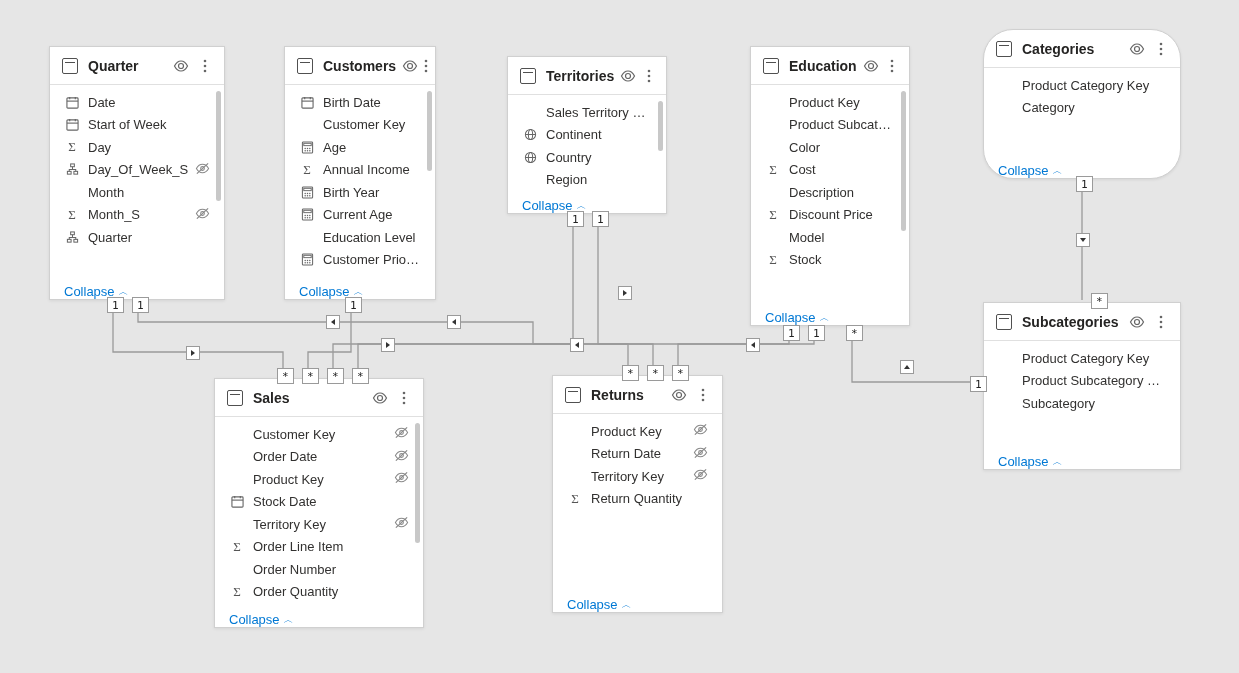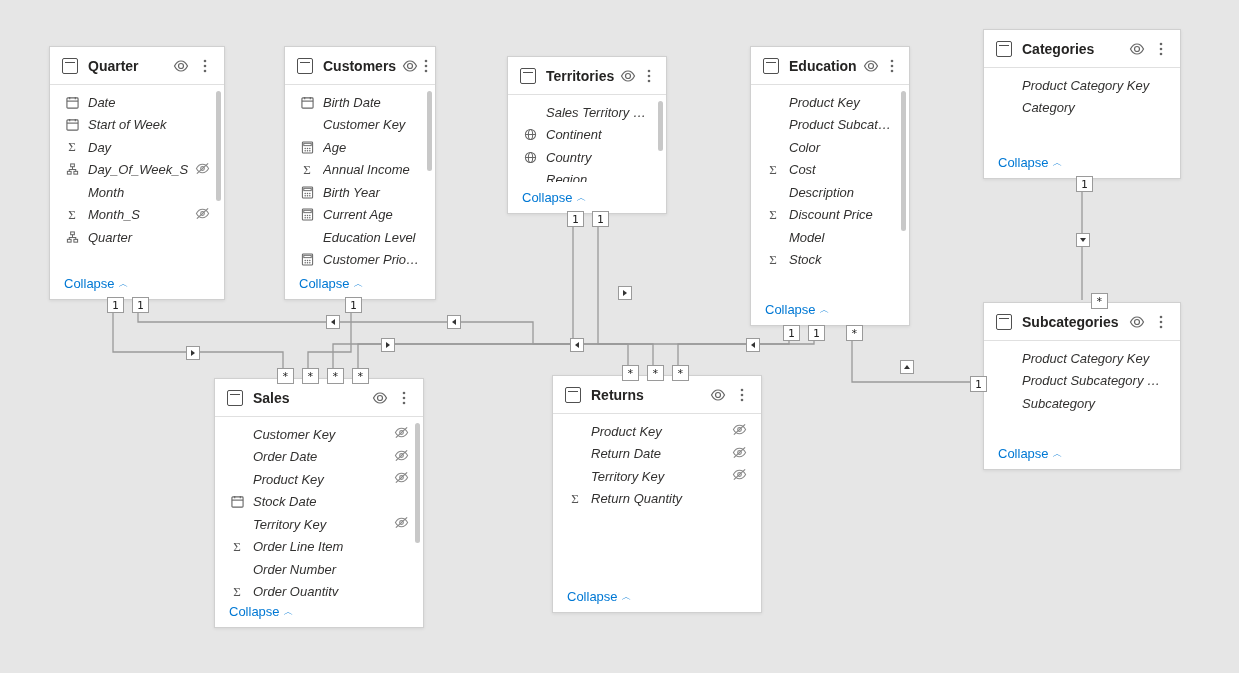--- a/index.html
+++ b/index.html
@@ -98,36 +98,35 @@
     margin-right: 8px;
     color: #666;
     font-size: 12px;
     flex-shrink: 0;
   }
   .field-label {
     flex: 1;
     white-space: nowrap;
     overflow: hidden;
     text-overflow: ellipsis;
-    font-style: italic;
   }
   .hidden-icon {
     color: #888;
     margin-left: 6px;
   }
   .scrollbar {
     position: absolute;
     right: 3px;
     top: 6px;
     width: 5px;
     background: #c8c8c8;
     border-radius: 3px;
   }
   .card-footer {
-    padding: 8px 14px 8px;
+    padding: 8px 14px 0;
     border-top: none;
   }
   .collapse-link {
     color: #0078d4;
     font-size: 13px;
     cursor: pointer;
     display: inline-flex;
     align-items: center;
   }
   .collapse-link .chev {
@@ -593,21 +592,21 @@
     <div class="scrollbar" style="height:140px;"></div>
   </div>
   <div class="card-footer">
     <span class="collapse-link">
           <span>Collapse</span>
           <span class="chev">︿</span>
         </span>
   </div>
 </div>
 
-<div class="table-card" style="left:983px; top:29px; width:198px; height:150px;">
+<div class="table-card" style="left:983px; top:29px; width:198px; height:150px;border-radius:30px;">
   <div class="table-header">
     <span class="table-icon"></span>
     <span class="table-title">Categories</span>
     <span class="eye-icon">
           <svg width="16" height="12" viewBox="0 0 16 12">
             <path d="M8 1C4 1 1.5 6 1.5 6S4 11 8 11s6.5-5 6.5-5S12 1 8 1zm0 7.5A2.5 2.5 0 118 3.5a2.5 2.5 0 010 5z" fill="none" stroke="#666" stroke-width="1.2"></path>
           </svg>
         </span>
     <span class="more-icon">
           <svg width="4" height="14">
@@ -719,21 +718,21 @@
     <div class="scrollbar" style="height:120px;"></div>
   </div>
   <div class="card-footer">
     <span class="collapse-link">
           <span>Collapse</span>
           <span class="chev">︿</span>
         </span>
   </div>
 </div>
 
-<div class="table-card" style="left:552px; top:375px; width:210px; height:238px;">
+<div class="table-card" style="left:552px; top:375px; width:171px; height:238px;">
   <div class="table-header">
     <span class="table-icon"></span>
     <span class="table-title">Returns</span>
     <span class="eye-icon">
           <svg width="16" height="12" viewBox="0 0 16 12">
             <path d="M8 1C4 1 1.5 6 1.5 6S4 11 8 11s6.5-5 6.5-5S12 1 8 1zm0 7.5A2.5 2.5 0 118 3.5a2.5 2.5 0 010 5z" fill="none" stroke="#666" stroke-width="1.2"></path>
           </svg>
         </span>
     <span class="more-icon">
           <svg width="4" height="14">

